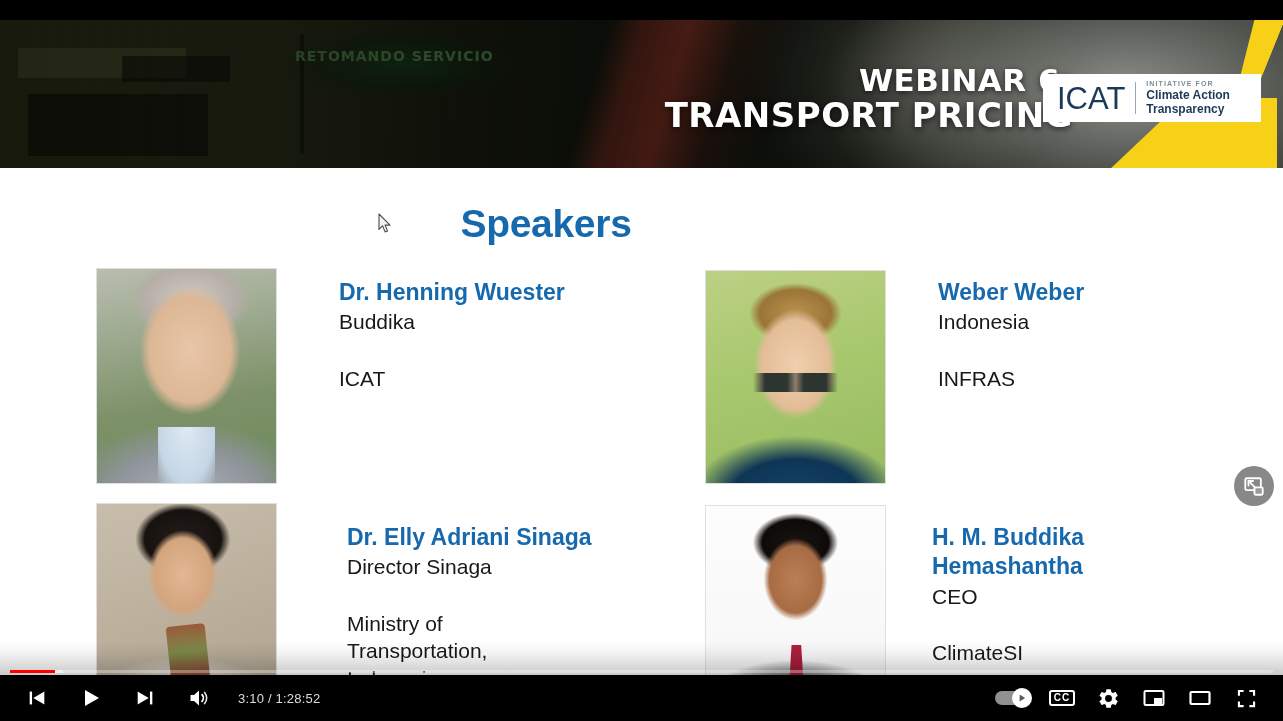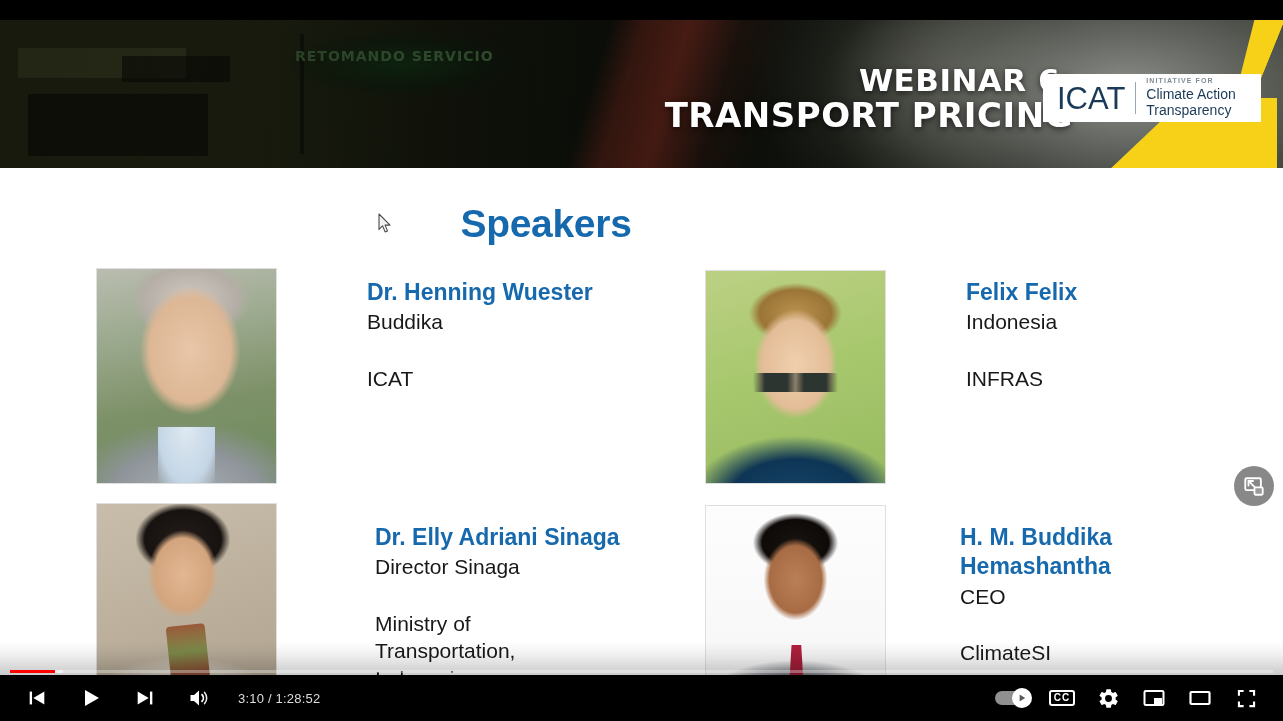--- a/index.html
+++ b/index.html
@@ -137,22 +137,22 @@
   #icat-tagline { line-height: 1.18; }
   #icat-tagline .tl-top {
     display: block;
     font-size: 7px;
     letter-spacing: 1.1px;
     color: #7d8a96;
     font-weight: bold;
   }
   #icat-tagline .tl-main {
     display: block;
-    font-size: 14px;
-    font-weight: normal;
+    font-size: 12px;
+    font-weight: bold;
     color: #1b3a57;
   }
 
   
   #slide-title {
     position: absolute;
     left: 0; top: 182px;
     width: 1092px;
     text-align: center;
     font-family: "Liberation Sans", sans-serif;
@@ -167,21 +167,20 @@
   }
   .sp-photo {
     position: absolute;
     overflow: hidden;
     border: 1px solid #dfdfdf;
     background: #ddd;
   }
   .sp-text {
     position: absolute;
     font-family: "Liberation Sans", sans-serif;
-    margin-left: 28px;
   }
   .sp-name {
     font-size: 23px;
     font-weight: bold;
     color: #1769ae;
     line-height: 1.28;
     margin-bottom: 1px;
     white-space: pre-line;
   }
   .sp-role {
@@ -426,21 +425,21 @@
         <div class="sp-role">Buddika</div>
         <div class="sp-org">ICAT</div>
       </div>
     </div>
 
     <div class="speaker">
       <div class="sp-photo" style="left:705px;top:250px;width:181px;height:214px;">
         <div class="ph ph2"></div>
       </div>
       <div class="sp-text" style="left:938px;top:258px;width:330px;">
-        <div class="sp-name">Felix Felix</div>
+        <div class="sp-name">Weber Weber</div>
         <div class="sp-role">Indonesia</div>
         <div class="sp-org">INFRAS</div>
       </div>
     </div>
 
     <div class="speaker">
       <div class="sp-photo" style="left:96px;top:483px;width:181px;height:197px;">
         <div class="ph ph3"></div>
       </div>
       <div class="sp-text" style="left:347px;top:503px;width:330px;">

